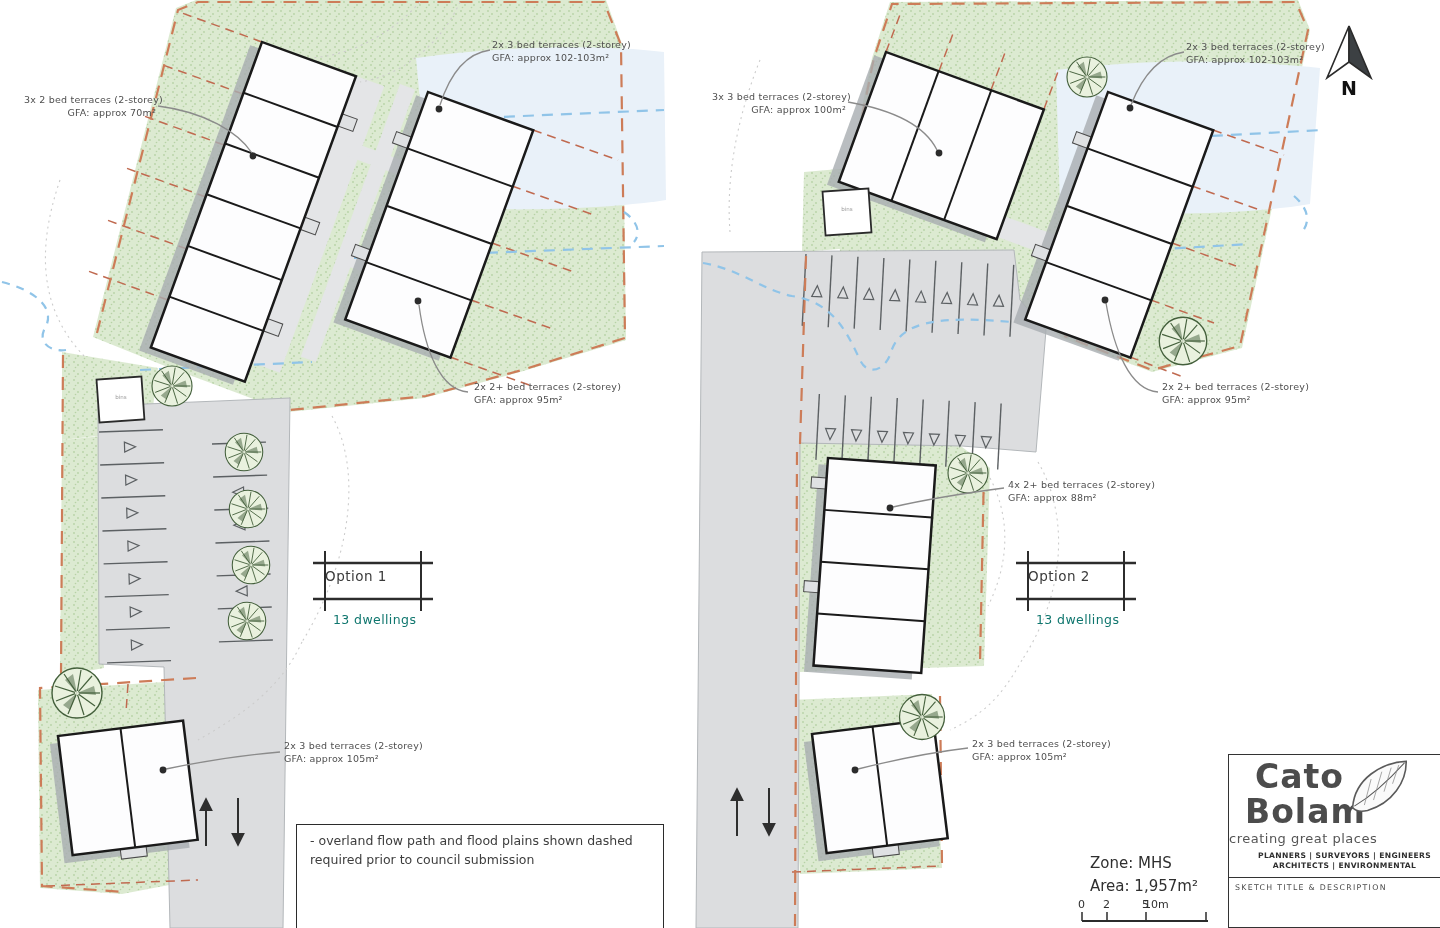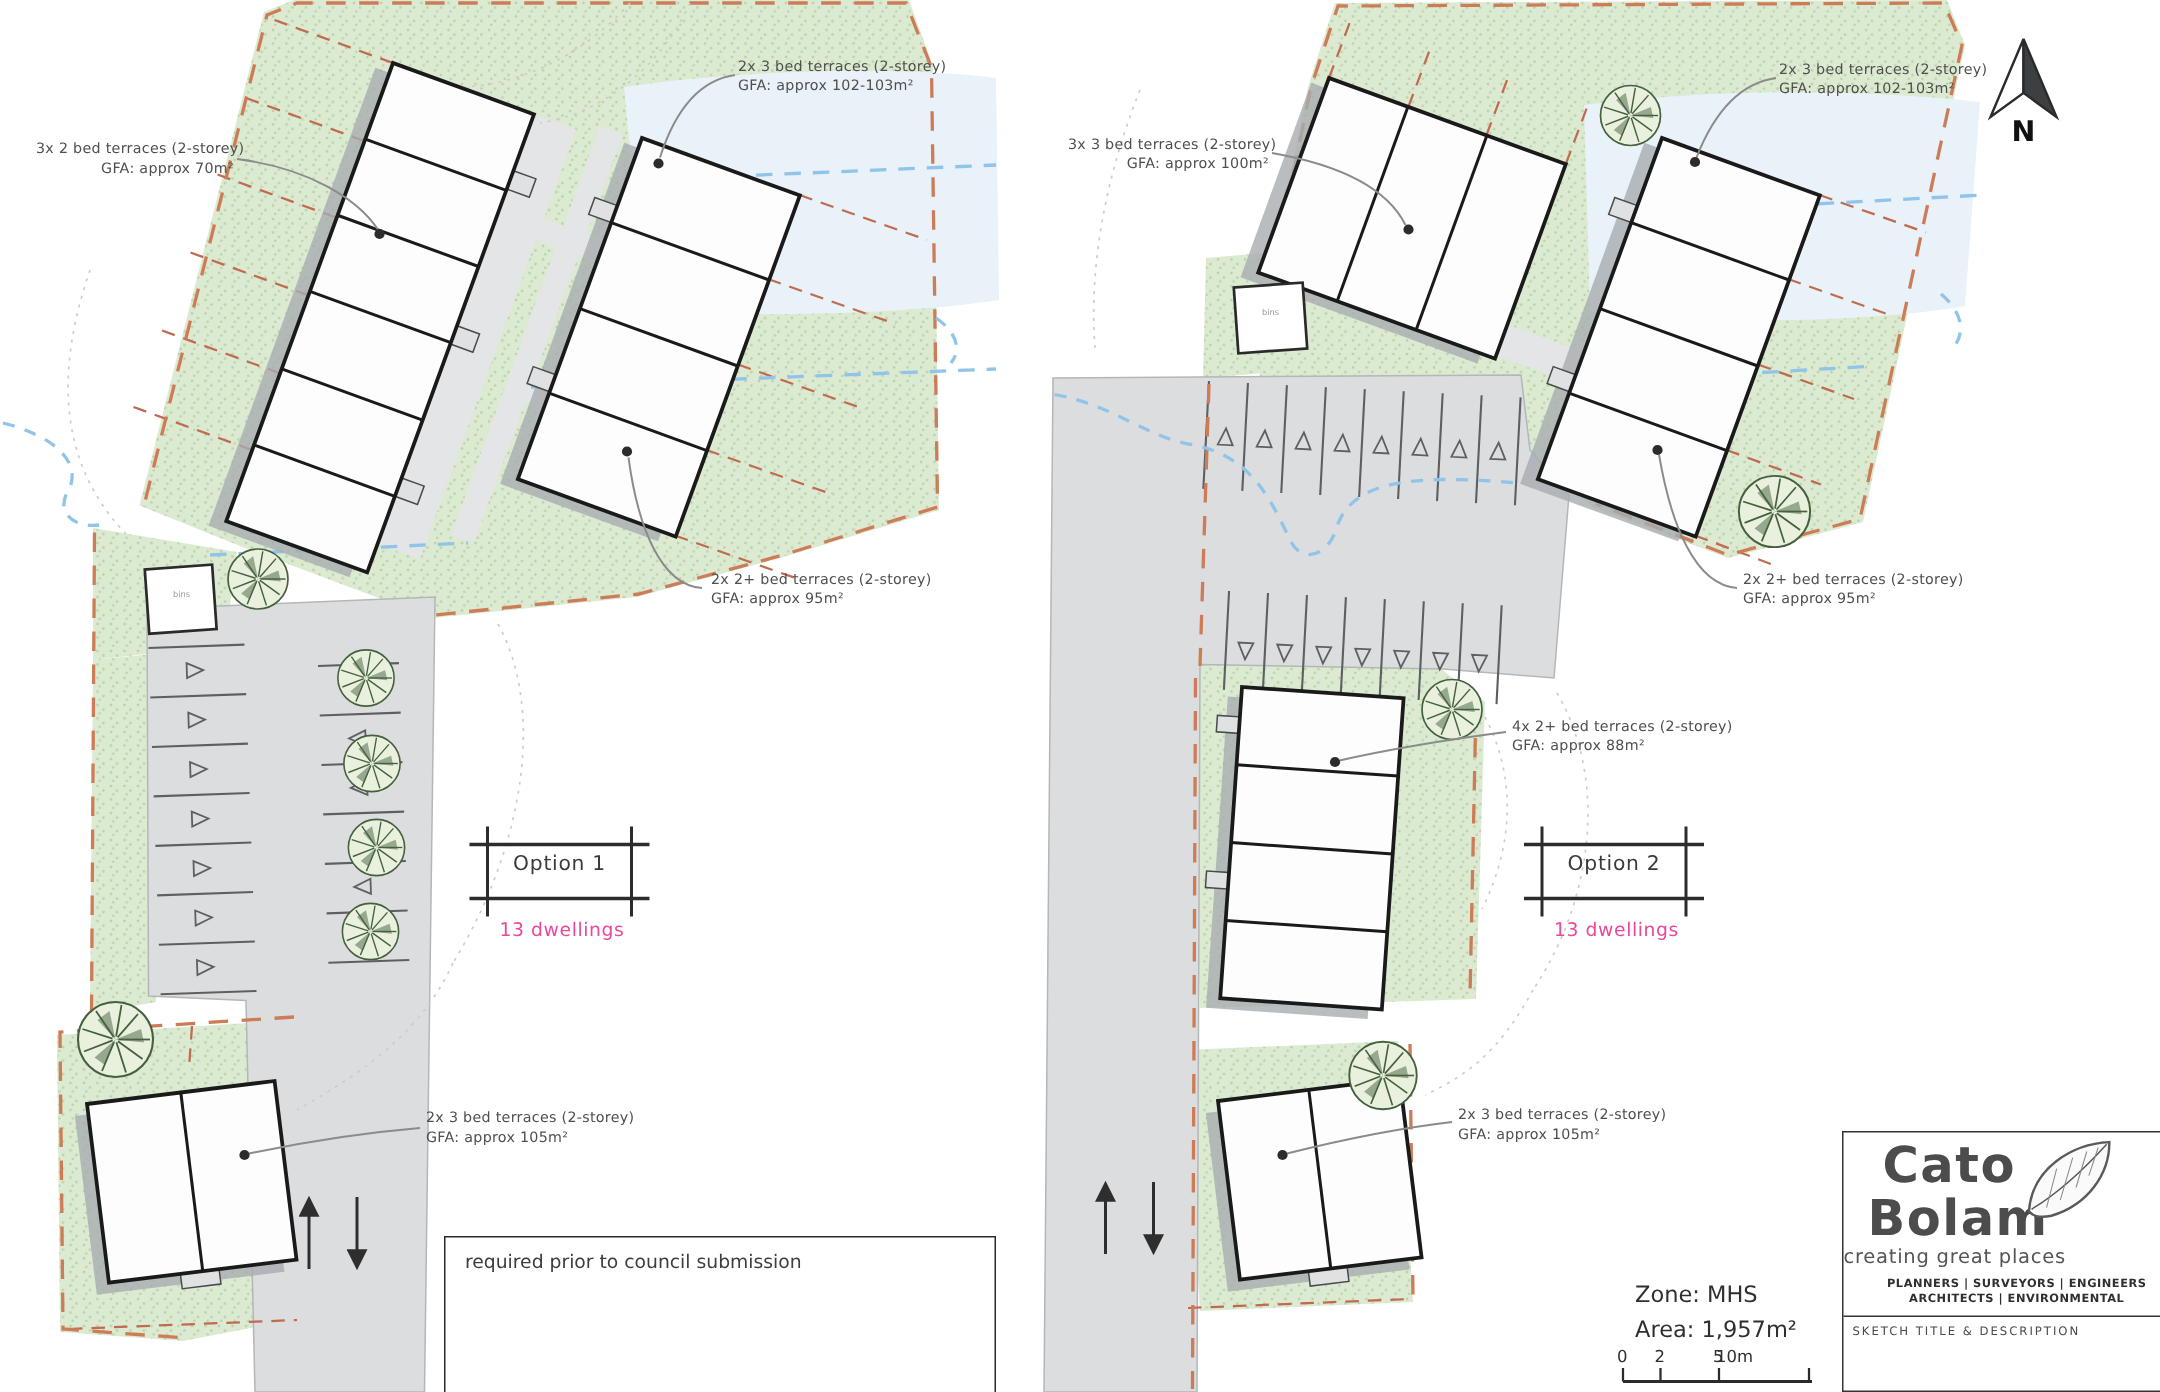--- a/index.html
+++ b/index.html
@@ -2,22 +2,22 @@
 <html><head>
 <meta charset="utf-8">
 <style>
   html,body{margin:0;padding:0;background:#fff;}
   #canvas{position:relative;width:1440px;height:928px;overflow:hidden;background:#ffffff;
           font-family:"DejaVu Sans",sans-serif;}
   #plan-svg{position:absolute;left:0;top:0;}
   .txt{position:absolute;white-space:nowrap;}
   .ann{font-size:9.5px;line-height:1.35;color:#4f4f4f;letter-spacing:.2px;}
   .ann.right{text-align:right;}
-  .opt-title{font-size:13.5px;color:#3a3a3a;text-align:right;width:79px;letter-spacing:.5px;}
-  .dwell{font-size:12.5px;color:#ec4899;letter-spacing:.4px;}
+  .opt-title{font-size:13.5px;color:#3a3a3a;text-align:left;width:79px;letter-spacing:.5px;}
+  .dwell{font-size:12.5px;color:#0f766e;letter-spacing:.4px;}
   .bins{font-size:5.5px;color:#9a9a9a;text-align:center;}
   .north-n{font-size:19px;font-weight:bold;color:#111;}
   .notes{position:absolute;left:296px;top:824px;width:368px;height:130px;background:#fff;
          border:1.6px solid #2b2b2b;box-sizing:border-box;padding:7px 10px 0 13px;}
   .notes .nt{font-size:12.5px;color:#3d3d3d;line-height:1.5;}
   .zone{font-size:15px;color:#2f2f2f;line-height:1.5;font-weight:500;}
   .scale-num{font-size:11px;color:#2f2f2f;}
   .tblock{position:absolute;left:1228px;top:754px;width:233px;height:174px;background:#fff;
           border:1.6px solid #333;box-sizing:border-box;}
   .brand{font-weight:700;color:#4c4c4c;font-size:33px;line-height:1.06;letter-spacing:1px;
@@ -435,20 +435,21 @@
 <div class="txt dwell" style="left:333px;top:612px;">13 dwellings</div>
 <div class="txt opt-title" style="left:1028px;top:568px;">Option 2</div>
 <div class="txt dwell" style="left:1036px;top:612px;">13 dwellings</div>
 
 <div class="txt bins" style="left:107px;top:394px;width:28px;">bins</div>
 <div class="txt bins" style="left:833px;top:206px;width:28px;">bins</div>
 
 <div class="txt north-n" style="left:1341px;top:77px;">N</div>
 
 <div class="notes">
+  <div class="nt">- overland flow path and flood plains shown dashed</div>
   <div class="nt">required prior to council submission</div>
 </div>
 
 <div class="txt zone" style="left:1090px;top:852px;">
   <div>Zone: MHS</div>
   <div>Area: 1,957m²</div>
 </div>
 
 <div class="txt scale-num" style="left:1078px;top:898px;">0</div>
 <div class="txt scale-num" style="left:1103px;top:898px;">2</div>

